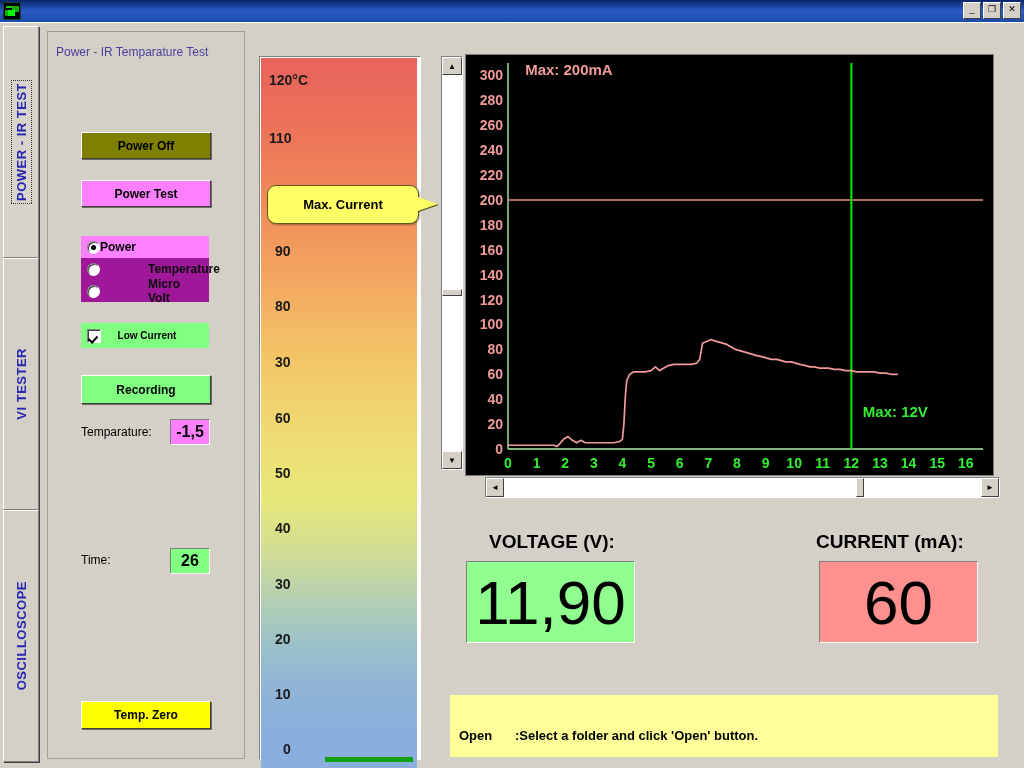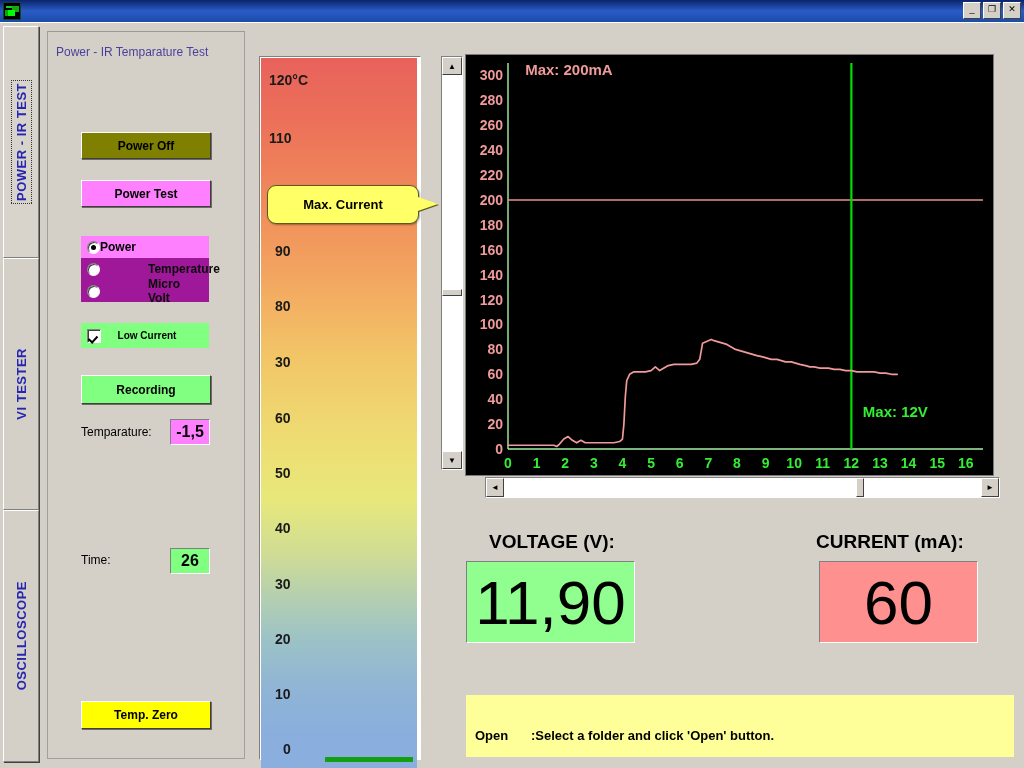--- a/index.html
+++ b/index.html
@@ -178,21 +178,21 @@
     font-weight:normal;color:#000;
   }
   #valVoltage{left:466px;top:538px;width:167px;height:80px;background:#90ff90;font-size:62px;}
   #valRes{left:654px;top:553px;width:146px;height:50px;background:#8080ff;font-size:33px;}
   #valCurrent{left:819px;top:538px;width:157px;height:80px;background:#ff9090;font-size:62px;}
 
   
   .statusbox{
     position:absolute;left:450px;top:672px;width:548px;height:62px;
     background:#ffff99;
-    display:flex;align-items:center;margin-left:16px;
+    display:flex;align-items:center;
   }
   .st-key{position:absolute;left:9px;top:33px;font-size:13px;font-weight:bold;color:#000;}
   .st-val{position:absolute;left:65px;top:33px;font-size:13px;font-weight:bold;color:#000;}
 
   
   .callout{
     position:absolute;background:#ffff66;border:1px solid #5a5a20;border-radius:9px;
     display:flex;align-items:center;justify-content:center;
     font-size:13px;font-weight:bold;color:#000;
     box-shadow:1px 1px 2px rgba(0,0,0,.35);

